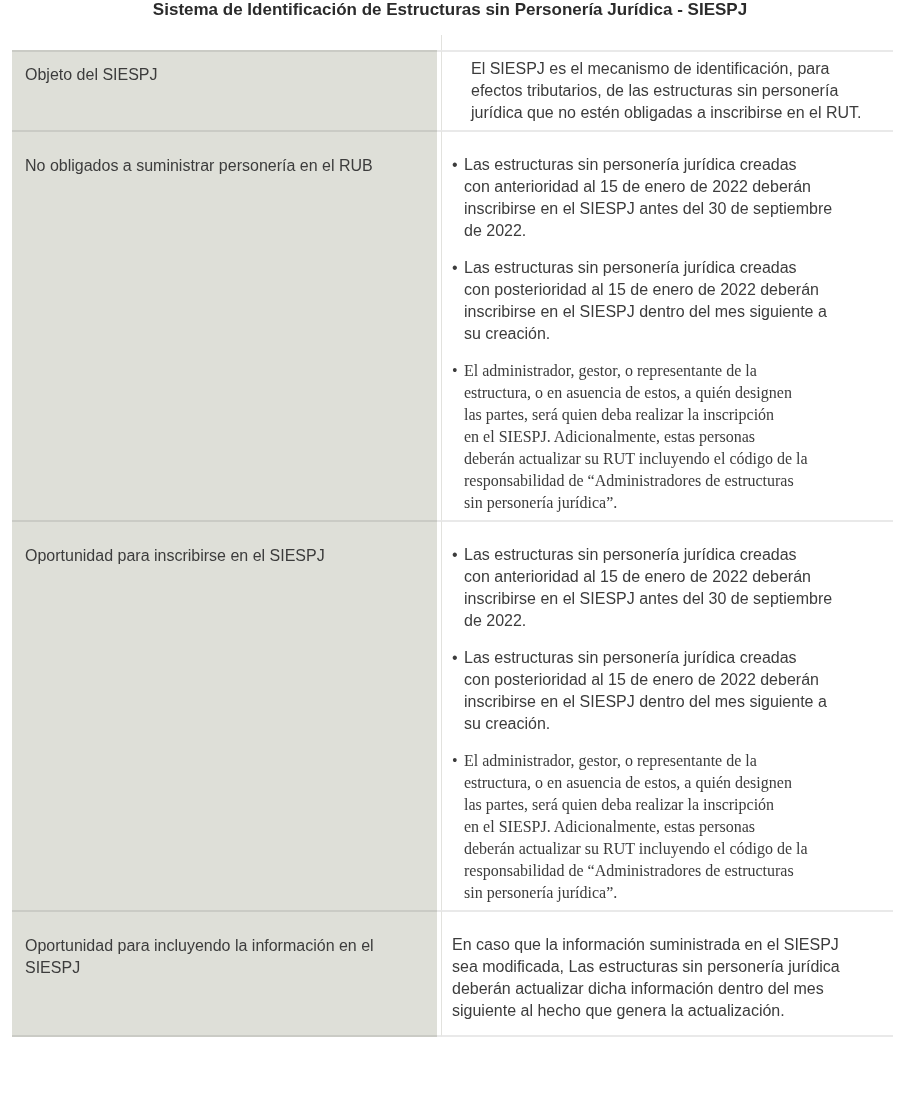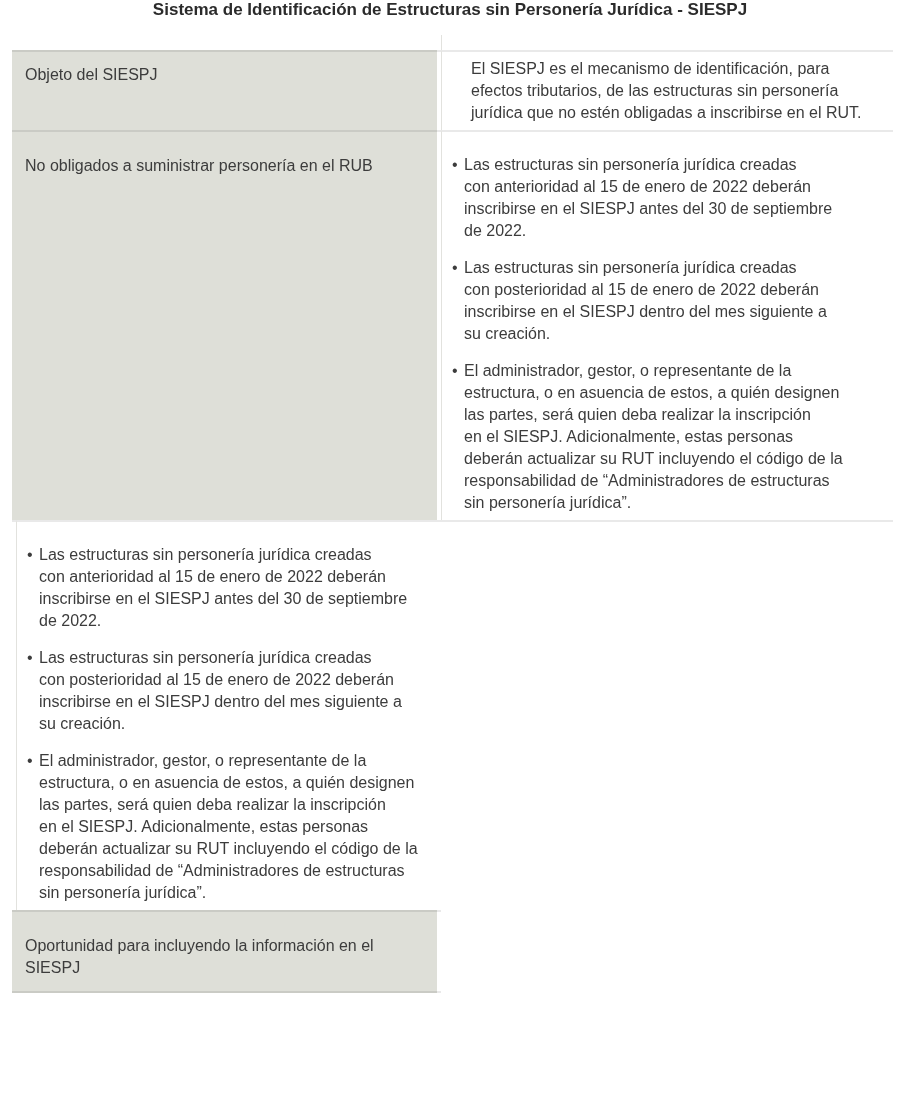--- a/index.html
+++ b/index.html
@@ -53,21 +53,21 @@
   }
   ul.bullets { list-style: none; }
   ul.bullets li {
     position: relative;
     padding-left: 12px;
     margin-bottom: 15px;
     font-size: 16px;
     line-height: 22px;
     white-space: pre-line;
   }
-  ul.bullets li:last-child { margin-bottom: 0; }
+  ul.bullets li:last-child { margin-bottom: 0; font-family: Liberation Serif, serif; }
   ul.bullets li::before {
     content: "\2022";
     position: absolute;
     left: 0; top: 0;
     color: #3c3c3c;
   }
 </style>
 </head>
 <body>
 
@@ -113,20 +113,23 @@
 las partes, será quien deba realizar la inscripción
 en el SIESPJ. Adicionalmente, estas personas
 deberán actualizar su RUT incluyendo el código de la
 responsabilidad de “Administradores de estructuras
 sin personería jurídica”.</li>
       </ul>
     </div>
   </div>
 
   <div class="row">
+    <div class="cl">
+      <div class="label">Oportunidad para inscribirse en el SIESPJ</div>
+    </div>
     <div class="gut"></div>
     <div class="cr">
       <ul class="bullets">
         <li>Las estructuras sin personería jurídica creadas
 con anterioridad al 15 de enero de 2022 deberán
 inscribirse en el SIESPJ antes del 30 de septiembre
 de 2022.</li>
         <li>Las estructuras sin personería jurídica creadas
 con posterioridad al 15 de enero de 2022 deberán
 inscribirse en el SIESPJ dentro del mes siguiente a
@@ -141,15 +144,21 @@
       </ul>
     </div>
   </div>
 
   <div class="row row-last">
     <div class="cl">
       <div class="label">Oportunidad para incluyendo la información en el
 SIESPJ</div>
     </div>
     <div class="gut"></div>
+    <div class="cr">
+      <p class="text">En caso que la información suministrada en el SIESPJ
+sea modificada, Las estructuras sin personería jurídica
+deberán actualizar dicha información dentro del mes
+siguiente al hecho que genera la actualización.</p>
+    </div>
   </div>
 
 </div>
 
 </body></html>

